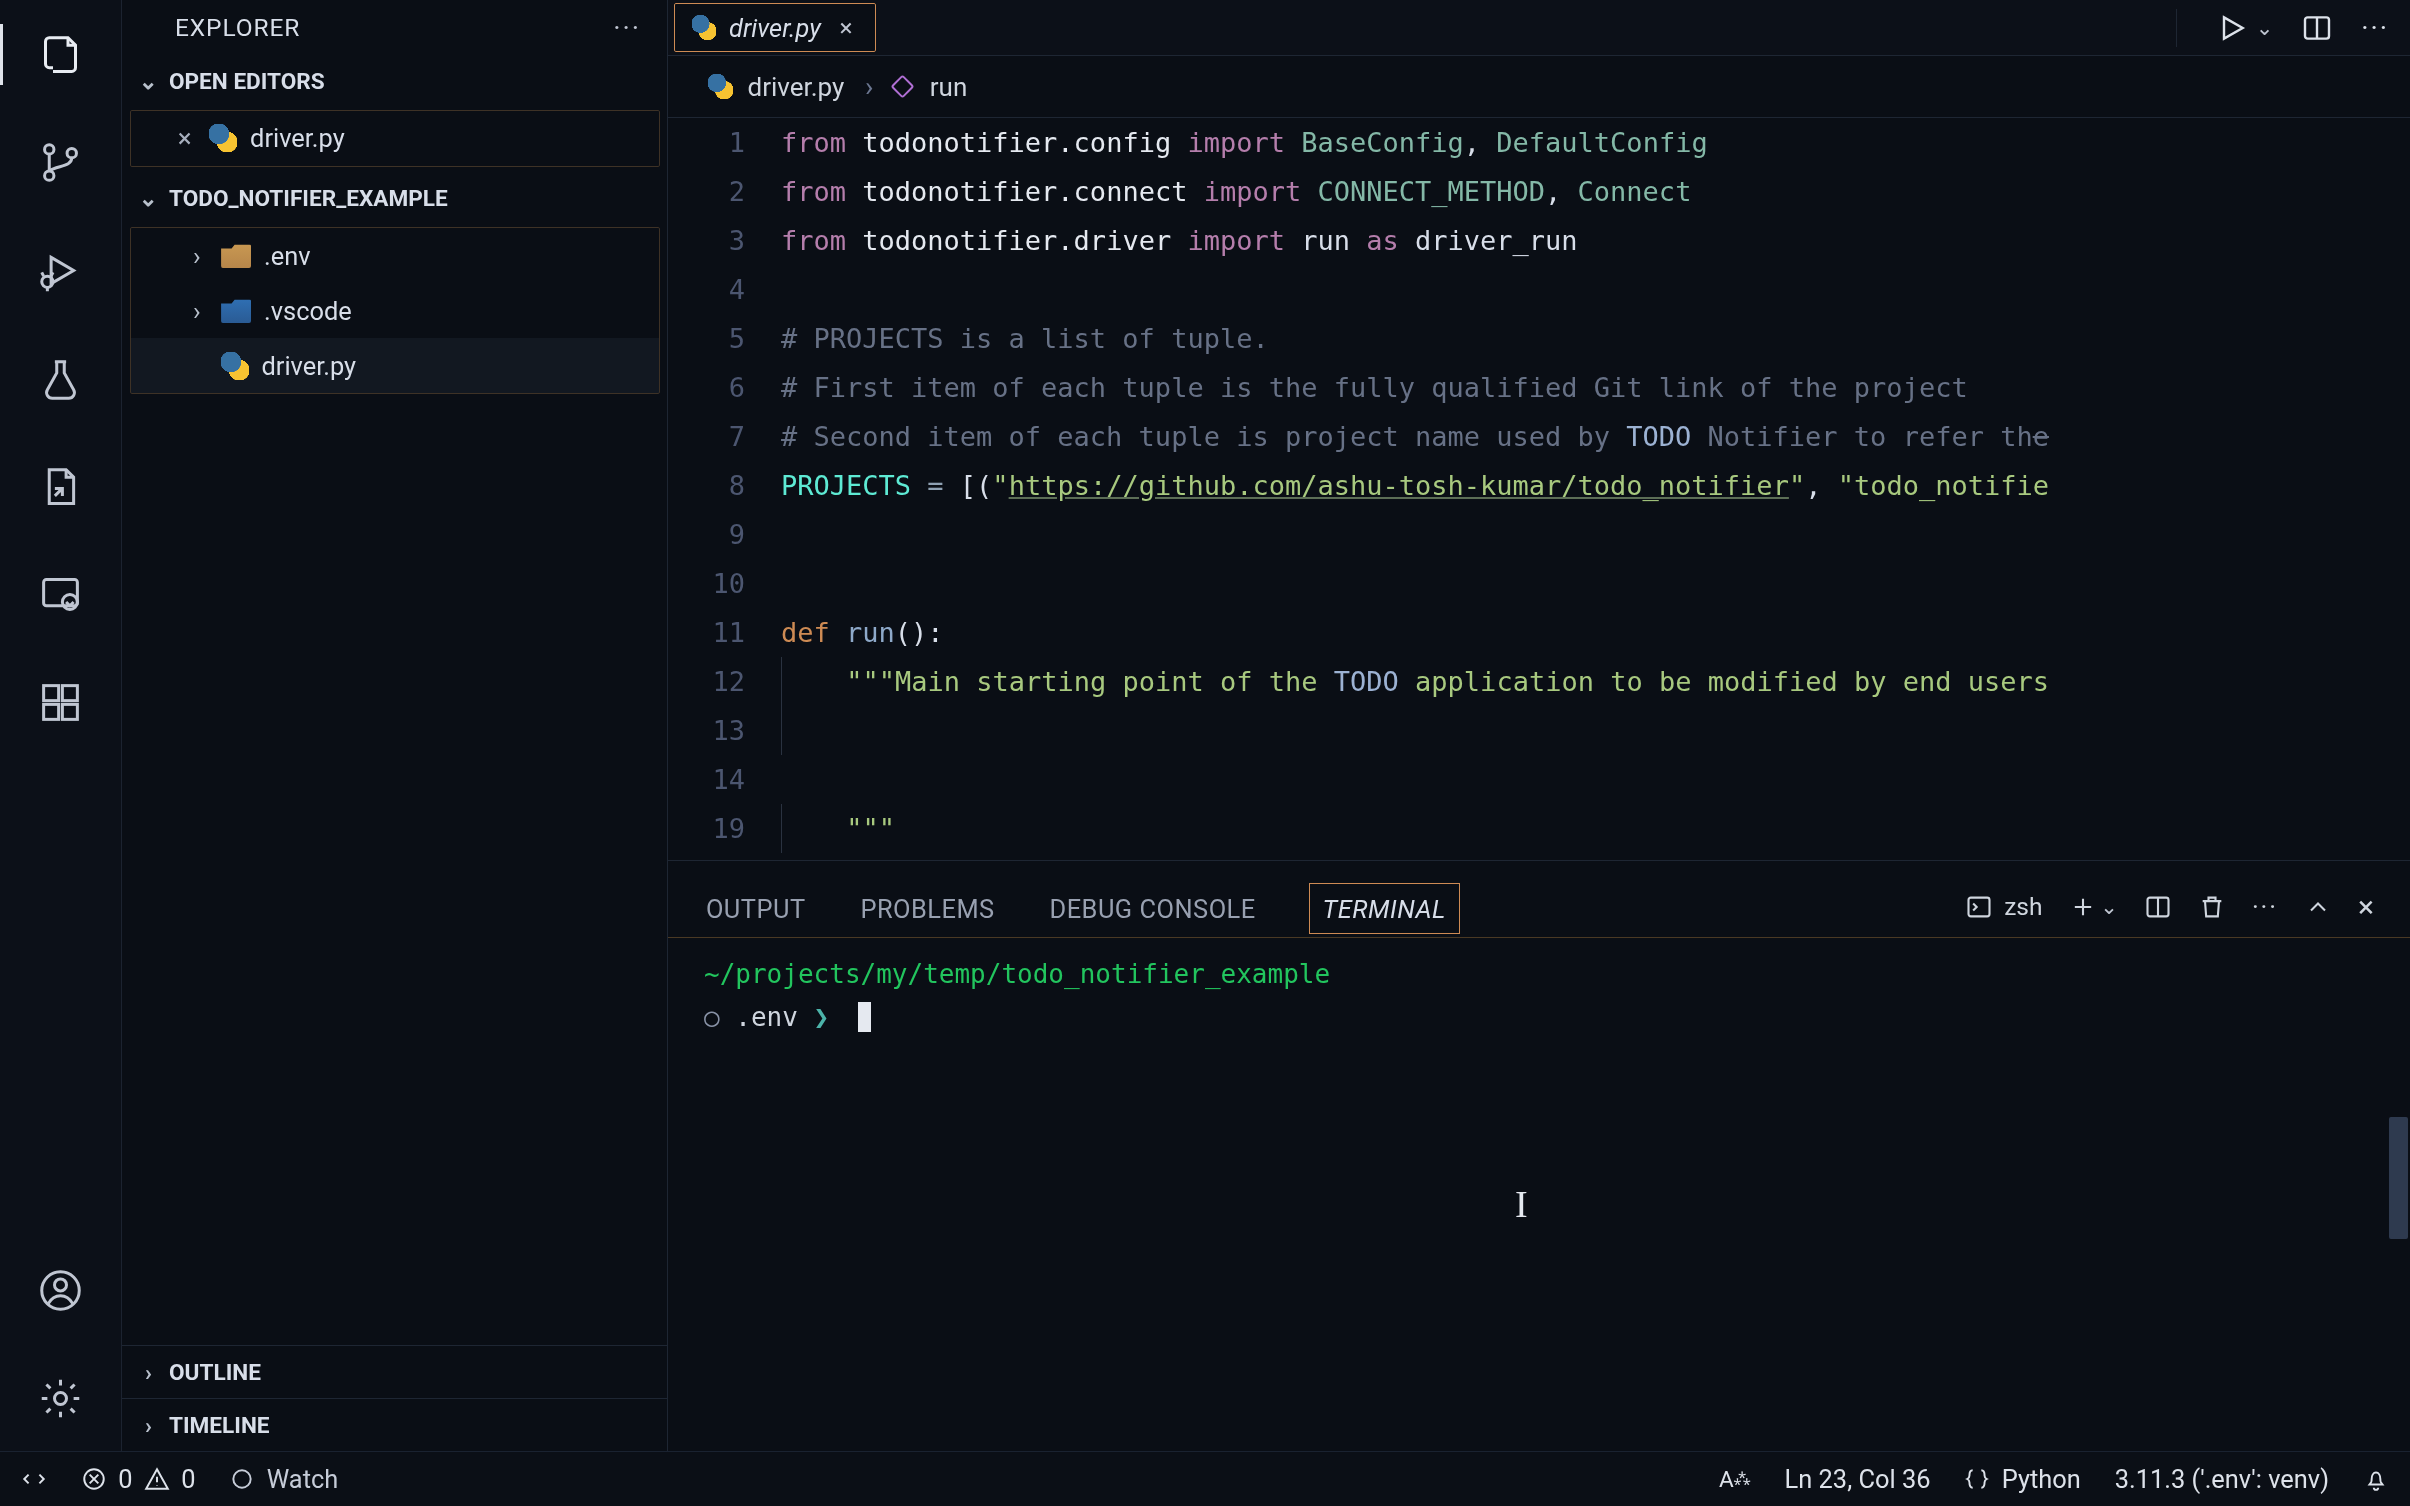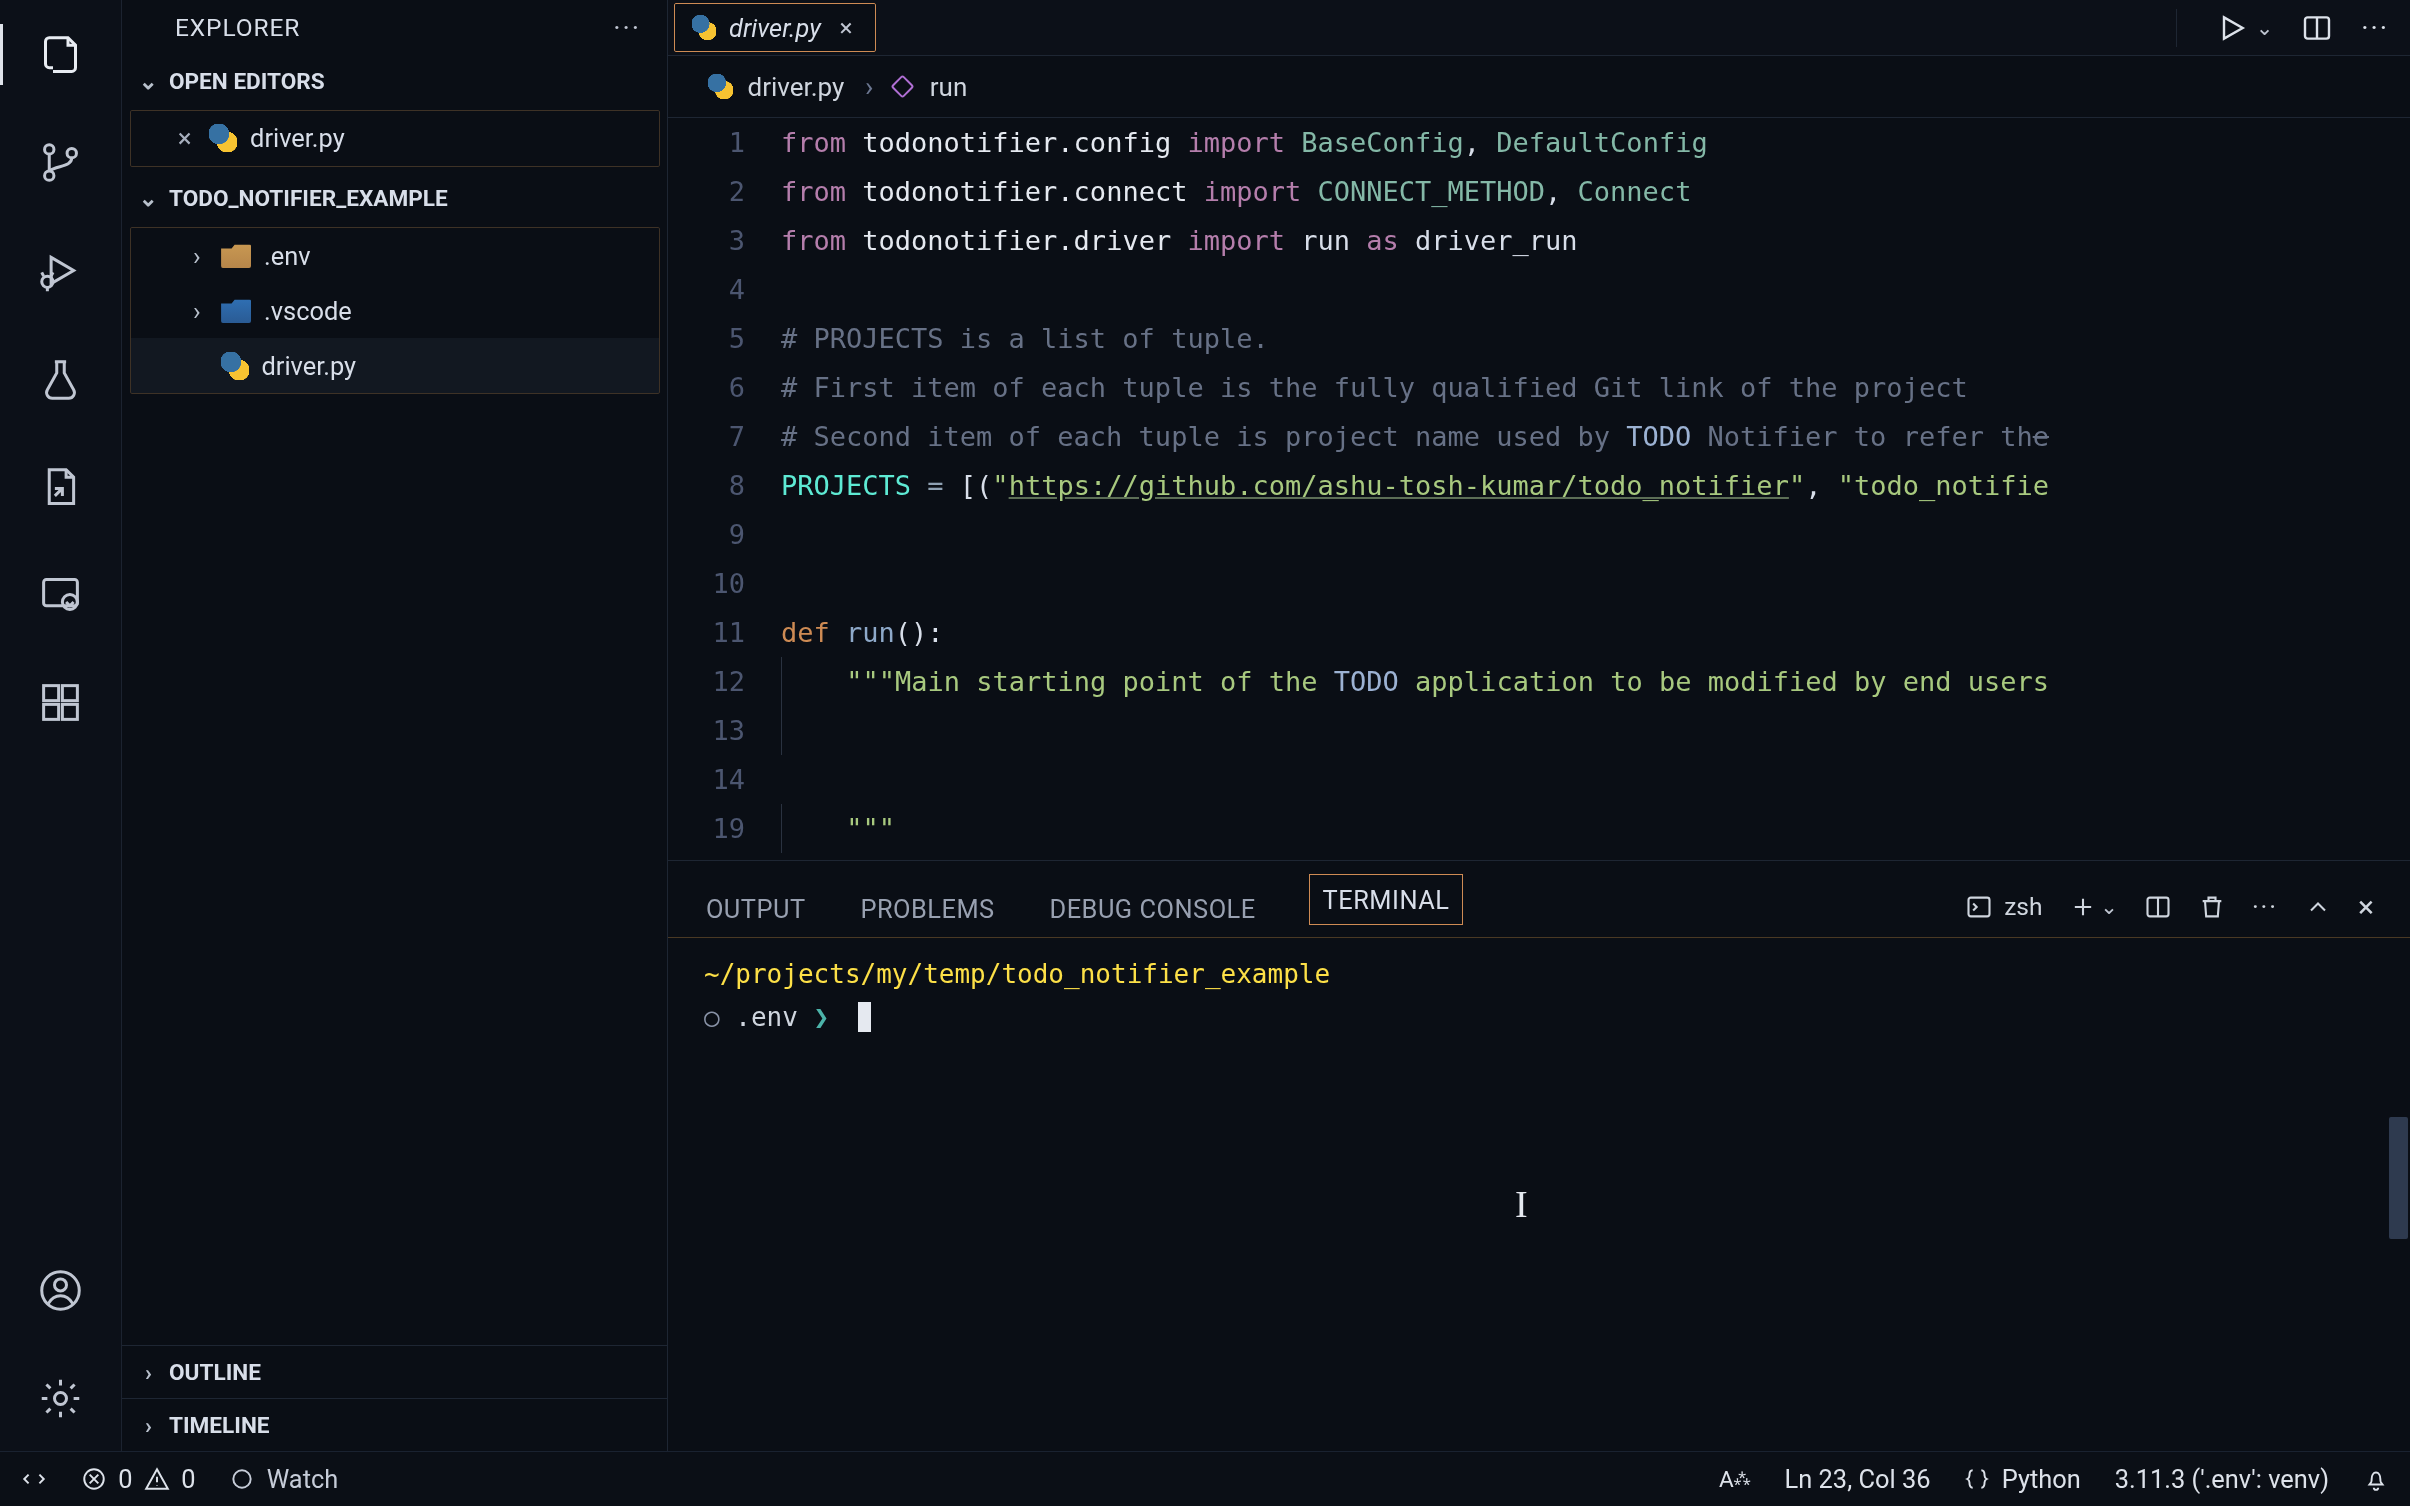--- a/index.html
+++ b/index.html
@@ -269,21 +269,22 @@
     padding: 17px 1.9px 13px 1.9px;
     color: #98A0B0;
     cursor: pointer;
     letter-spacing: 0.5px;
   }
   .panel-tab.active {
     color: var(--fg);
     border: 1.9px solid var(--badge-orange);
     border-bottom: 1.9px solid var(--badge-orange);
     padding: 9.4px 13px 9.4px 13px;
-    margin-bottom: 12px;
+    margin-bottom: 3px;
+    font-style: italic;
   }
   .panelbar .grow { flex: 1 1 auto; }
   .panel-actions {
     display: flex; align-items: center; gap: 26px; color: #CFD5DE;
     padding-bottom: 13px;
     font-size: 24.5px;
   }
   .panel-actions svg { width: 28px; height: 28px; stroke: currentColor; fill: none; stroke-width: 1.8; }
   .shell-picker {
     display: flex; gap: 11.3px;
@@ -296,21 +297,21 @@
   .panel-body {
     background: var(--panel);
     border-top: 1.9px solid #4A3924;
     font-family: "SF Mono", ui-monospace, Menlo, Consolas, monospace;
     font-size: 26px;
     line-height: 43px;
     padding: 15px 36px;
     color: #CFD5DE;
     position: relative;
   }
-  .panel-body .cwd { color: #fde047; }
+  .panel-body .cwd { color: #22c55e; }
   .panel-body .venv { color: #CFD5DE; }
   .panel-body .prompt-caret { color: #4CB3A9; font-weight: 700; }
   .panel-body .cursor {
     display: inline-block; width: 13px; height: 30px; background: #E5E9F0; vertical-align: -5.6px; margin-left: 13px;
   }
   .panel-body .ibeam {
     position: absolute;
     color: #E5E9F0;
     font-size: 38px;
     left: 847px; top: 245px;

